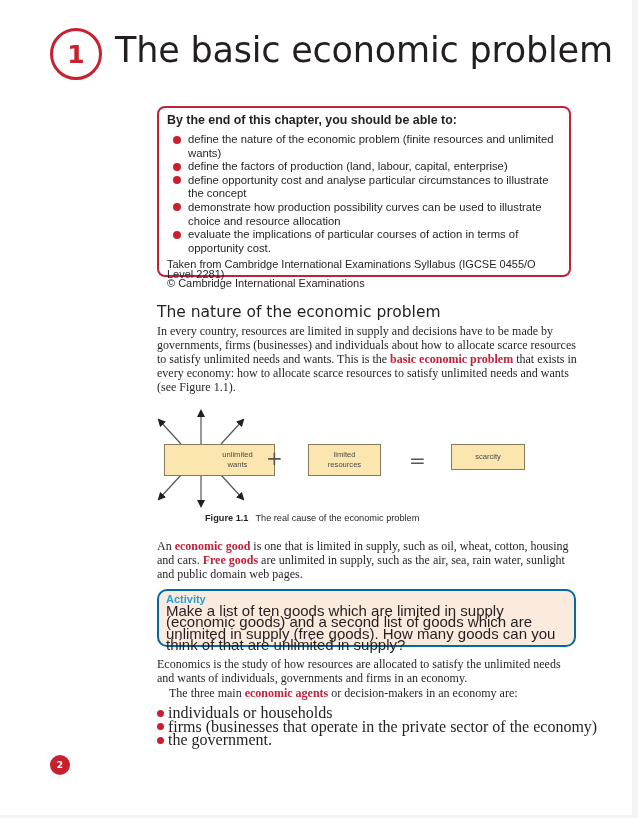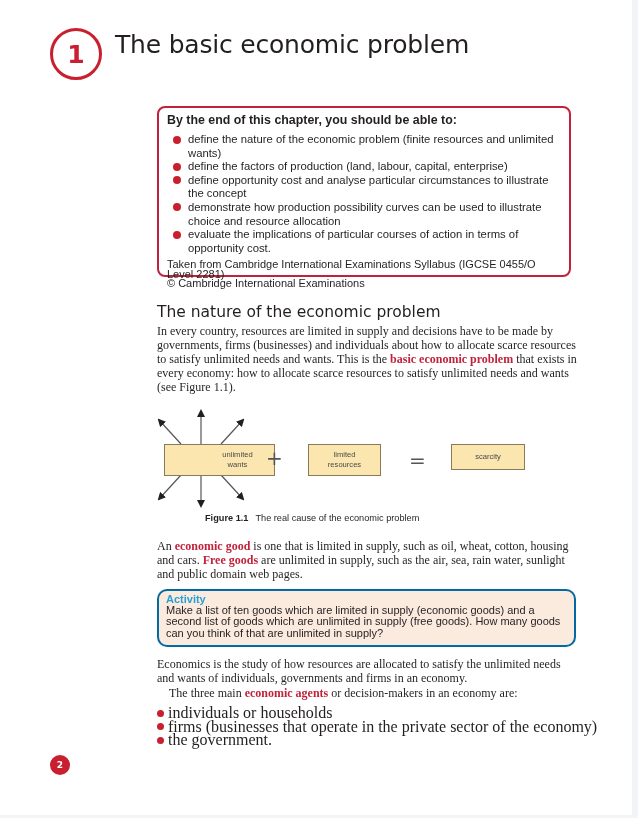--- a/index.html
+++ b/index.html
@@ -14,21 +14,21 @@
     background: #ffffff;
   }
   .chapter-circle {
     position: absolute; left: 50px; top: 28px; width: 46px; height: 46px;
     border: 3px solid #c8202f; border-radius: 50%;
     display: flex; align-items: center; justify-content: center;
     color: #c8202f; font-family: "DejaVu Sans", sans-serif; font-weight: bold; font-size: 25px;
   }
   .chapter-title {
     position: absolute; left: 115px; top: 30px;
-    font-family: "DejaVu Sans", sans-serif; font-size: 25px; font-weight: normal; color: #231f20;
+    font-family: "DejaVu Sans", sans-serif; font-size: 35px; font-weight: normal; color: #231f20;
     letter-spacing: -0.2px;
   }
   .objectives {
     position: absolute; left: 157px; top: 106px; width: 414px; height: 171px;
     border: 2px solid #c0223b; border-radius: 8px; box-sizing: border-box;
     padding: 5px 8px 0 8px;
     font-family: "Liberation Sans", sans-serif;
   }
   .objectives h3 {
     margin: 0; font-size: 12.4px; font-weight: bold; line-height: 15px; color: #231f20;
@@ -64,21 +64,21 @@
     position: absolute; left: 157px; top: 513px;
     font-family: "Liberation Sans", sans-serif; font-size: 9.2px; color: #231f20;
   }
   .fig-caption b { margin-right: 7px; padding-left: 48px; }
   .activity {
     position: absolute; left: 157px; top: 589px; width: 419px; height: 58px;
     background: #fbeade; border: 2px solid #0369a1; border-radius: 10px; box-sizing: border-box;
     padding: 2px 7px 0 7px; font-family: "Liberation Sans", sans-serif;
   }
   .activity h4 { margin: 0; font-size: 11px; line-height: 12px; color: #2a9fd6; font-weight: bold; }
-  .activity p { margin: 0; font-size: 11px; line-height: 11.4px; color: #231f20; }
+  .activity p { margin: 0; font-size: 15px; line-height: 11.4px; color: #231f20; }
   .agents { position: absolute; left: 157px; top: 706px; list-style: none; margin: 0; padding: 0; }
   .agents li { position: relative; padding-left: 11px; font-size: 16px; line-height: 13.5px; }
   .agents .bullet { width: 7px; height: 7px; left: 0; top: 3.5px; }
   .page-num {
     position: absolute; left: 50px; top: 755px; width: 20px; height: 20px; border-radius: 50%;
     background: #c8202f; color: #fff; font-family: "DejaVu Sans", sans-serif; font-weight: bold;
     font-size: 9px; display: flex; align-items: center; justify-content: center;
   }
 </style>
 </head>

